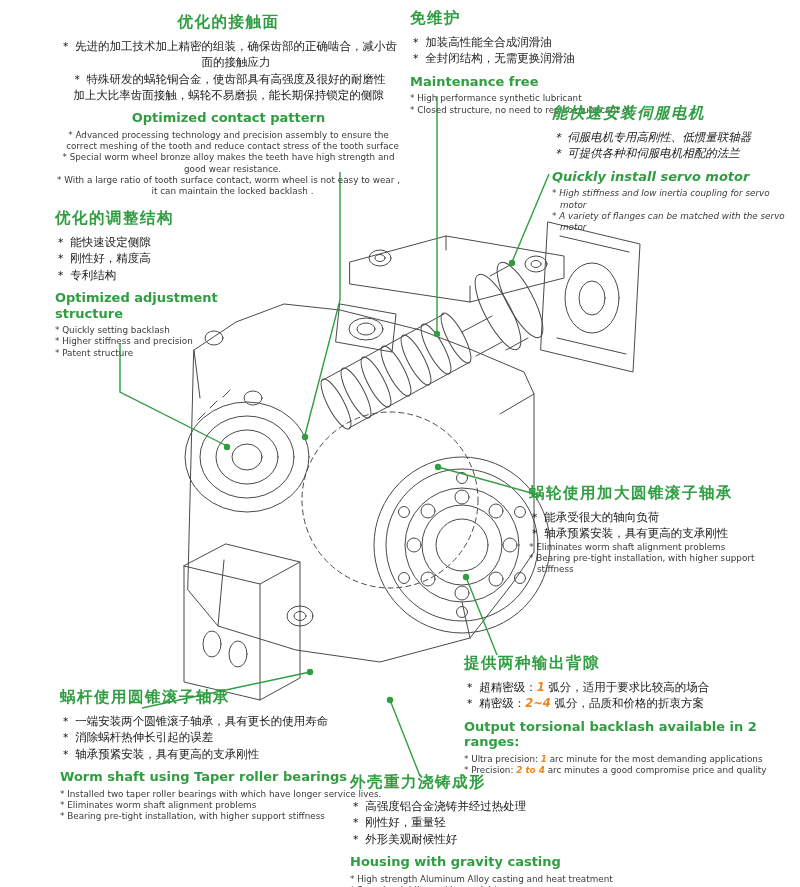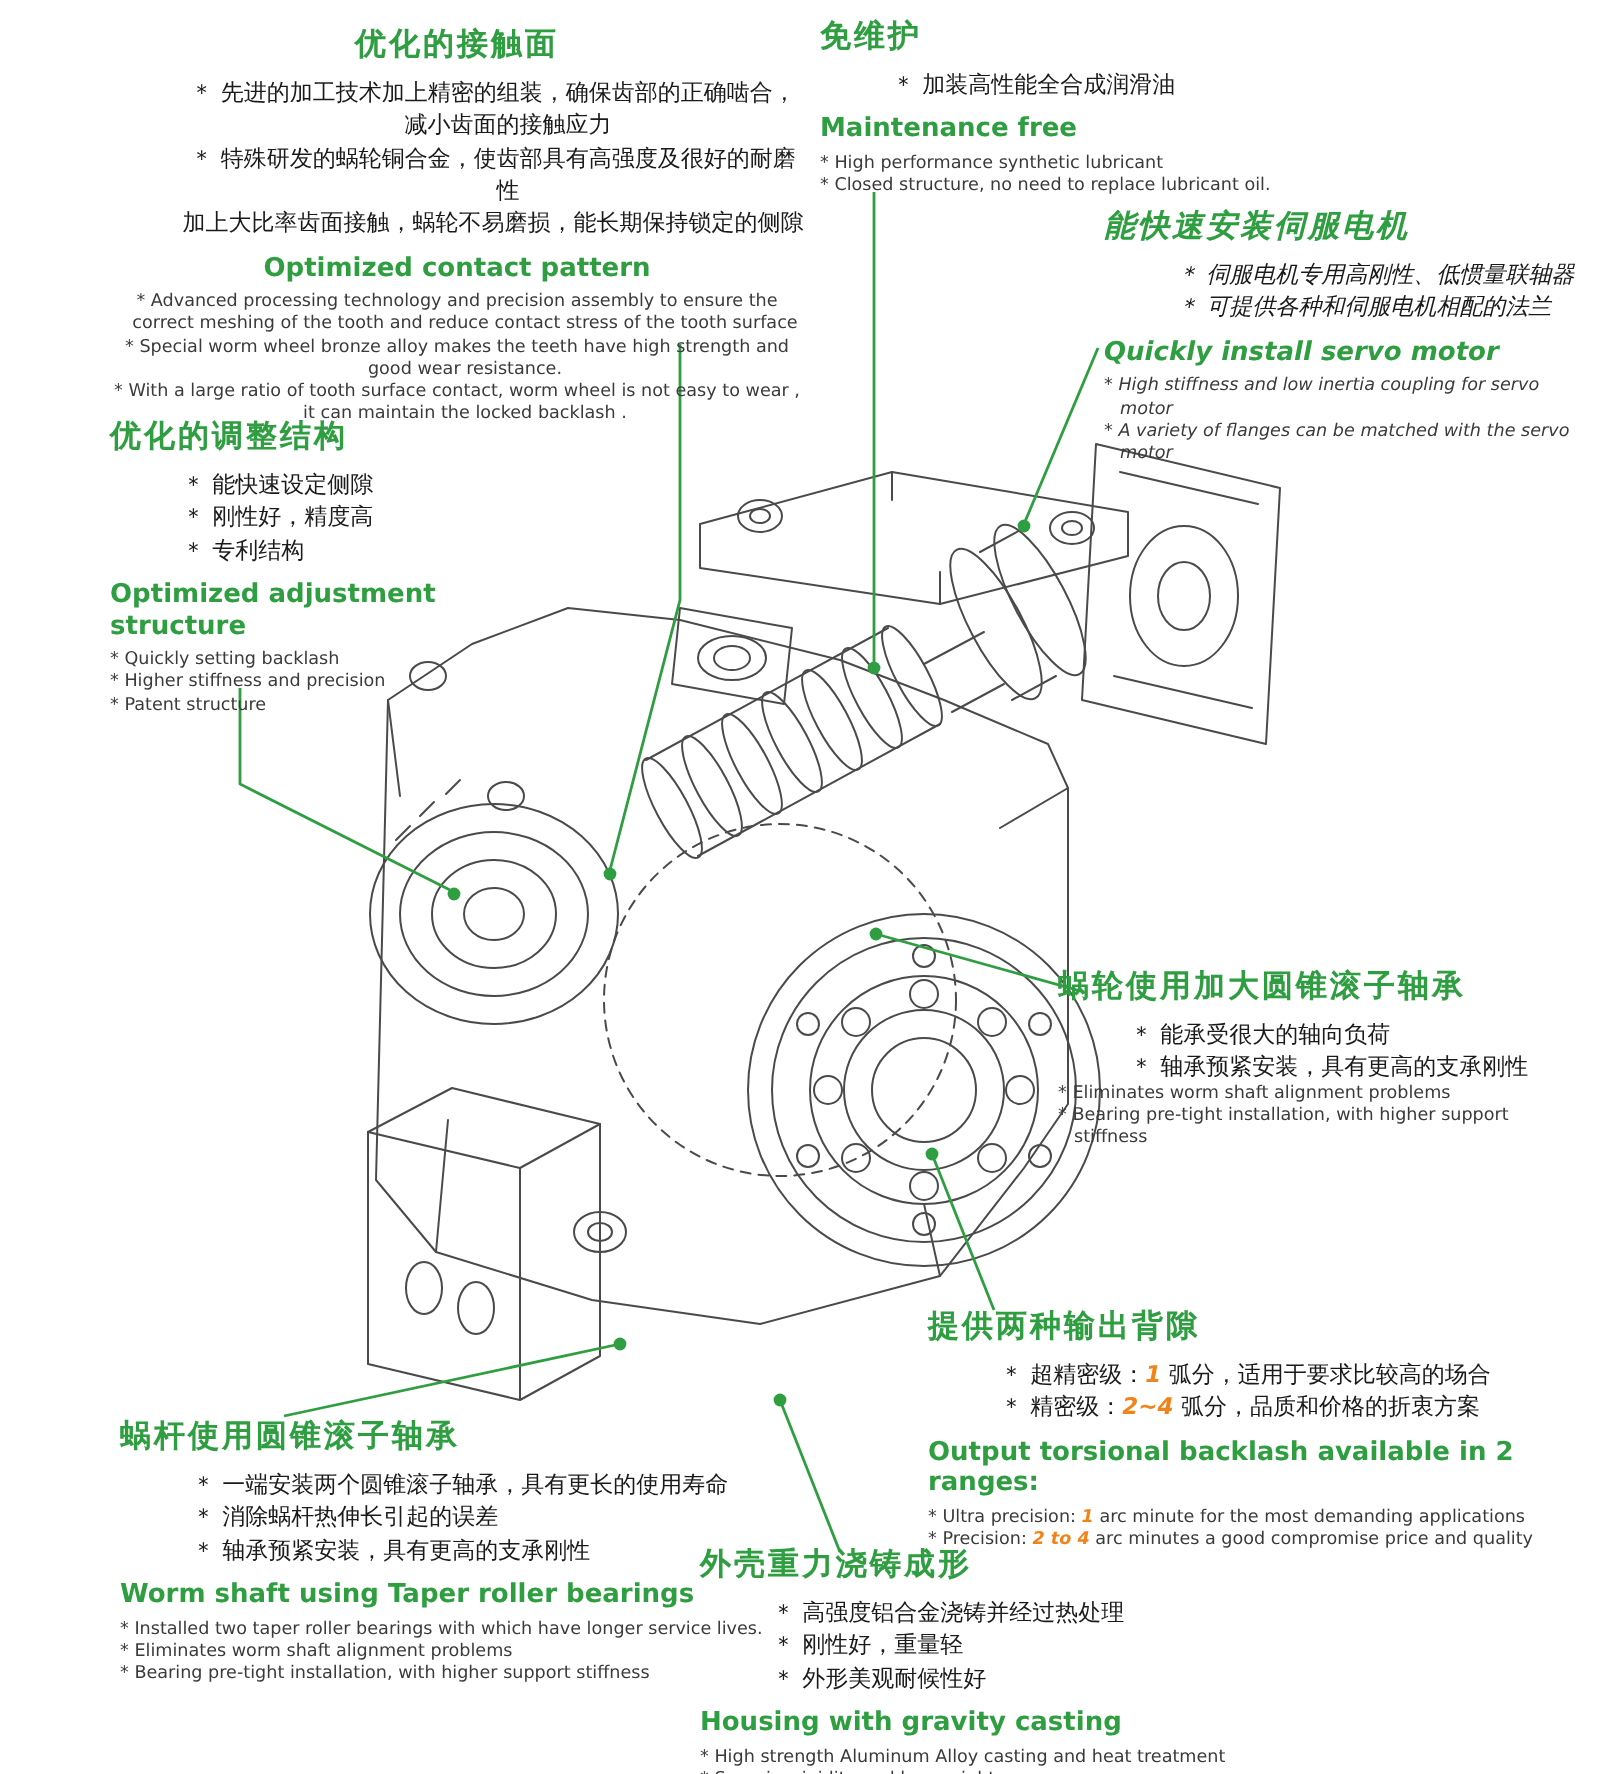--- a/index.html
+++ b/index.html
@@ -20,21 +20,21 @@
   .ann h3{
     font-size:15.5px;font-weight:bold;color:var(--green);
     letter-spacing:1.5px;margin-bottom:5px;
   }
   .ann h4{
     font-size:13px;font-weight:bold;color:var(--green);
     margin:7px 0 4px 0;line-height:1.2;
   }
   .zh-line{
     font-size:11.5px;color:var(--ink);line-height:1.42;
-    padding-left:15px;text-indent:-15px;margin-left:36px;
+    padding-left:15px;text-indent:-15px;
   }
   .en-line{
     font-size:8.8px;color:var(--en-ink);line-height:1.28;
     padding-left:8px;text-indent:-8px;
   }
   .num{color:var(--orange);font-style:italic;font-weight:bold;}
 </style>
 </head>
 <body>
 
@@ -160,20 +160,21 @@
   <div class="zh-line">加上大比率齿面接触，蜗轮不易磨损，能长期保持锁定的侧隙</div>
   <h4>Optimized contact pattern</h4>
   <div class="en-line">* Advanced processing technology and precision assembly to ensure the correct meshing of the tooth and reduce  contact stress of the tooth surface</div>
   <div class="en-line">* Special worm wheel bronze alloy makes the teeth have high strength and good wear resistance.</div>
   <div class="en-line">* With a large ratio of tooth surface contact, worm wheel is not easy to wear , it can maintain the locked backlash .</div>
 </section>
 
 <section class="ann" style="left:410px;top:8px;width:300px;">
   <h3>免维护</h3>
   <div class="zh-line">＊ 加装高性能全合成润滑油</div>
+  <div class="zh-line">＊ 全封闭结构，无需更换润滑油</div>
   <h4>Maintenance free</h4>
   <div class="en-line">* High performance synthetic lubricant</div>
   <div class="en-line">* Closed structure, no need to replace lubricant oil.</div>
 </section>
 
 <section class="ann" style="left:552px;top:103px;width:243px;font-style:italic;">
   <h3>能快速安装伺服电机</h3>
   <div class="zh-line">＊ 伺服电机专用高刚性、低惯量联轴器</div>
   <div class="zh-line">＊ 可提供各种和伺服电机相配的法兰</div>
   <h4>Quickly install servo motor</h4>
@@ -210,21 +211,21 @@
   </div>
   <h4>Output torsional backlash available in 2 ranges:</h4>
   <div class="en-line">
     <span>* Ultra precision: </span><span class="num">1</span><span> arc minute for the most demanding applications</span>
   </div>
   <div class="en-line">
     <span>* Precision: </span><span class="num">2 to 4</span><span> arc minutes a good compromise price and quality</span>
   </div>
 </section>
 
-<section class="ann" style="left:60px;top:708px;width:335px;">
+<section class="ann" style="left:60px;top:687px;width:335px;">
   <h3>蜗杆使用圆锥滚子轴承</h3>
   <div class="zh-line">＊ 一端安装两个圆锥滚子轴承，具有更长的使用寿命</div>
   <div class="zh-line">＊ 消除蜗杆热伸长引起的误差</div>
   <div class="zh-line">＊ 轴承预紧安装，具有更高的支承刚性</div>
   <h4>Worm shaft using Taper roller bearings</h4>
   <div class="en-line">* Installed two taper roller bearings with which have longer service lives.</div>
   <div class="en-line">* Eliminates worm shaft alignment problems</div>
   <div class="en-line">* Bearing pre-tight installation, with higher support stiffness</div>
 </section>
 

